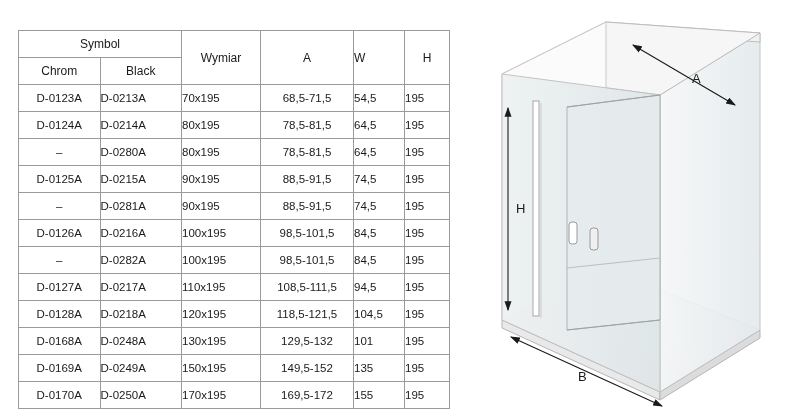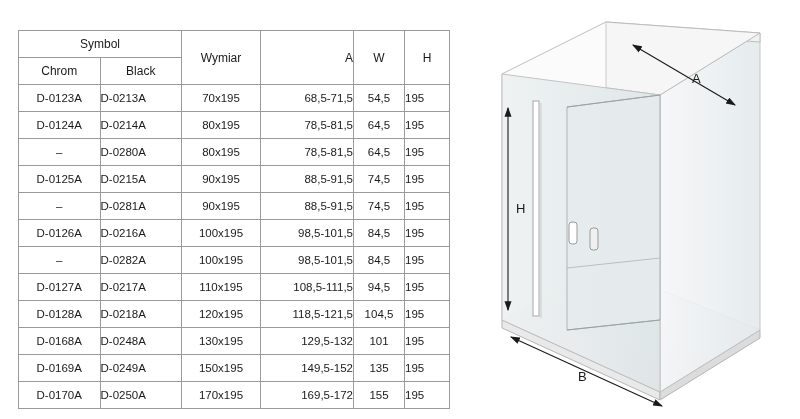--- a/index.html
+++ b/index.html
@@ -40,23 +40,23 @@
     color: #1a1a1a;
     padding: 0;
     height: 26px;
     vertical-align: middle;
   }
   table.spec th {
     font-size: 12px;
   }
   .c-chrom   { width: 88px;  text-align: center;   padding-left: 8px; }
   .c-black   { width: 88px;  text-align: left;   padding-left: 8px; }
-  .c-wymiar  { width: 78px;  text-align: center; }
-  .c-a       { width: 92px;  text-align: right; }
-  .c-w       { width: 50px;  text-align: center; }
+  .c-wymiar  { width: 78px;  }
+  .c-a       { width: 92px;  text-align: center; }
+  .c-w       { width: 50px;  text-align: left; }
   .c-h       { width: 44px;  }
   .hdr-symbol { text-align: center; }
   .hdr-sub    { text-align: center; padding-left: 8px; }
   .hdr-tall   { }
 
   
   .drawing {
     position: absolute;
     left: 470px;
     top: 0;

